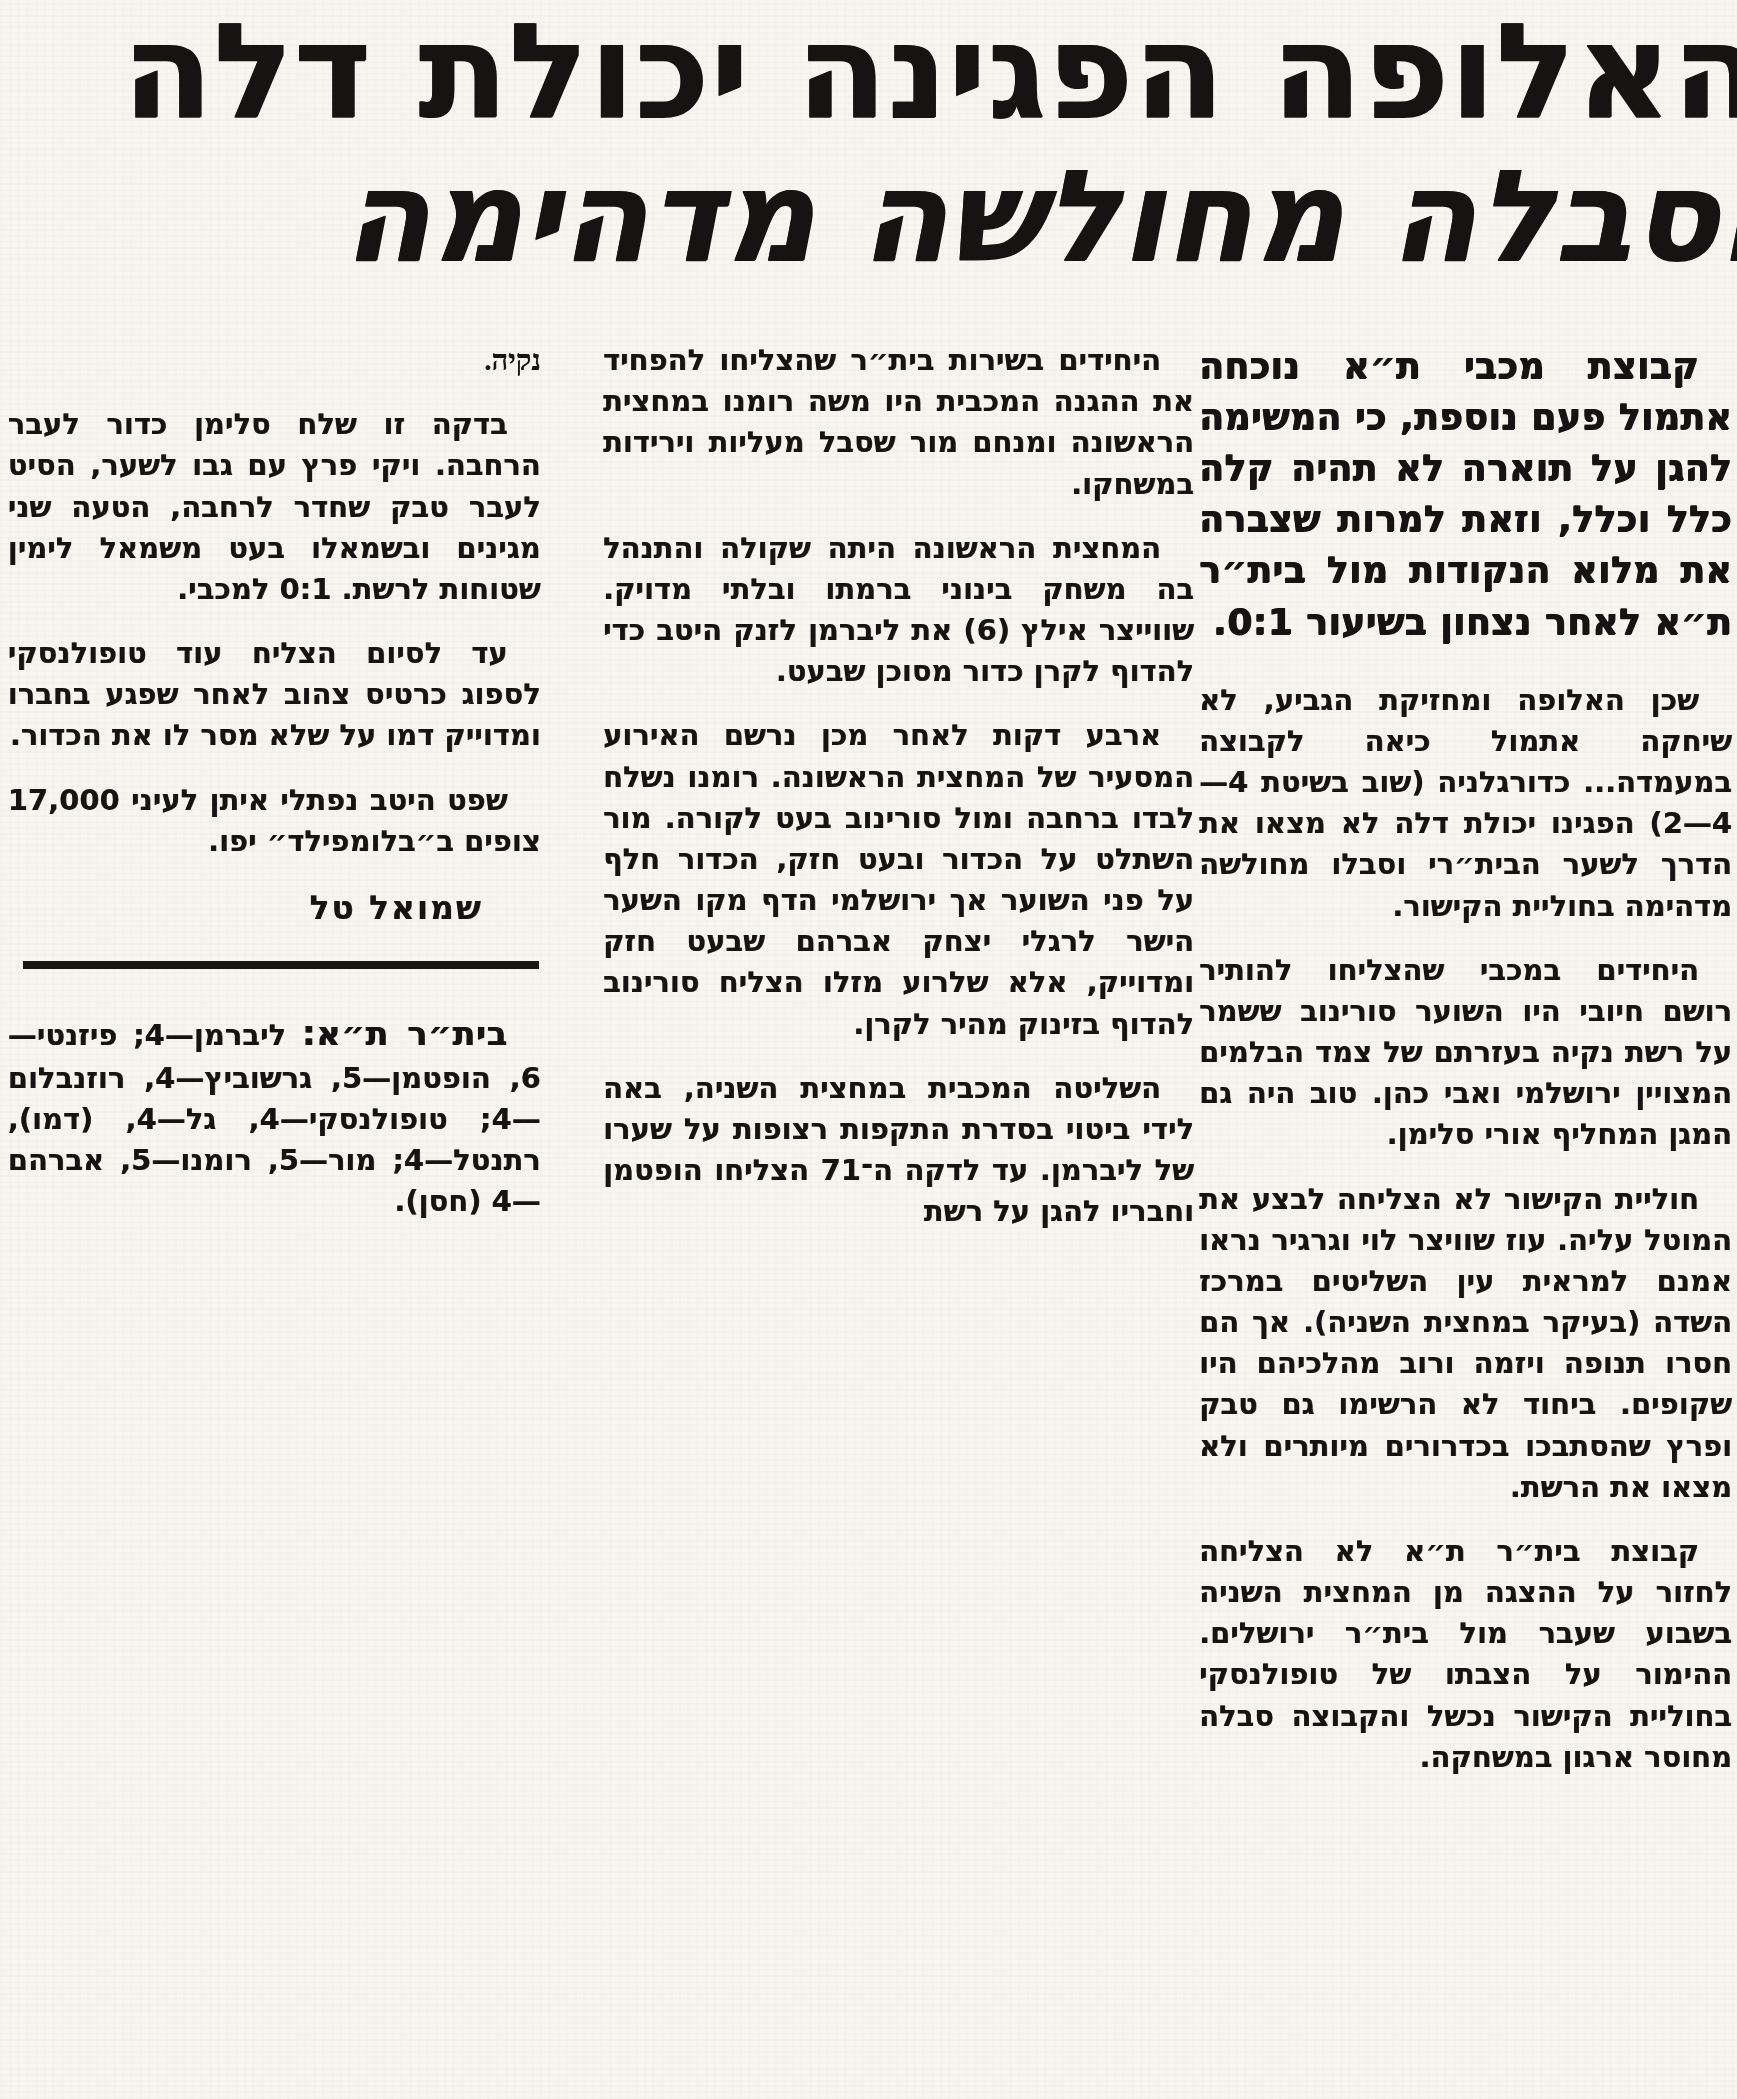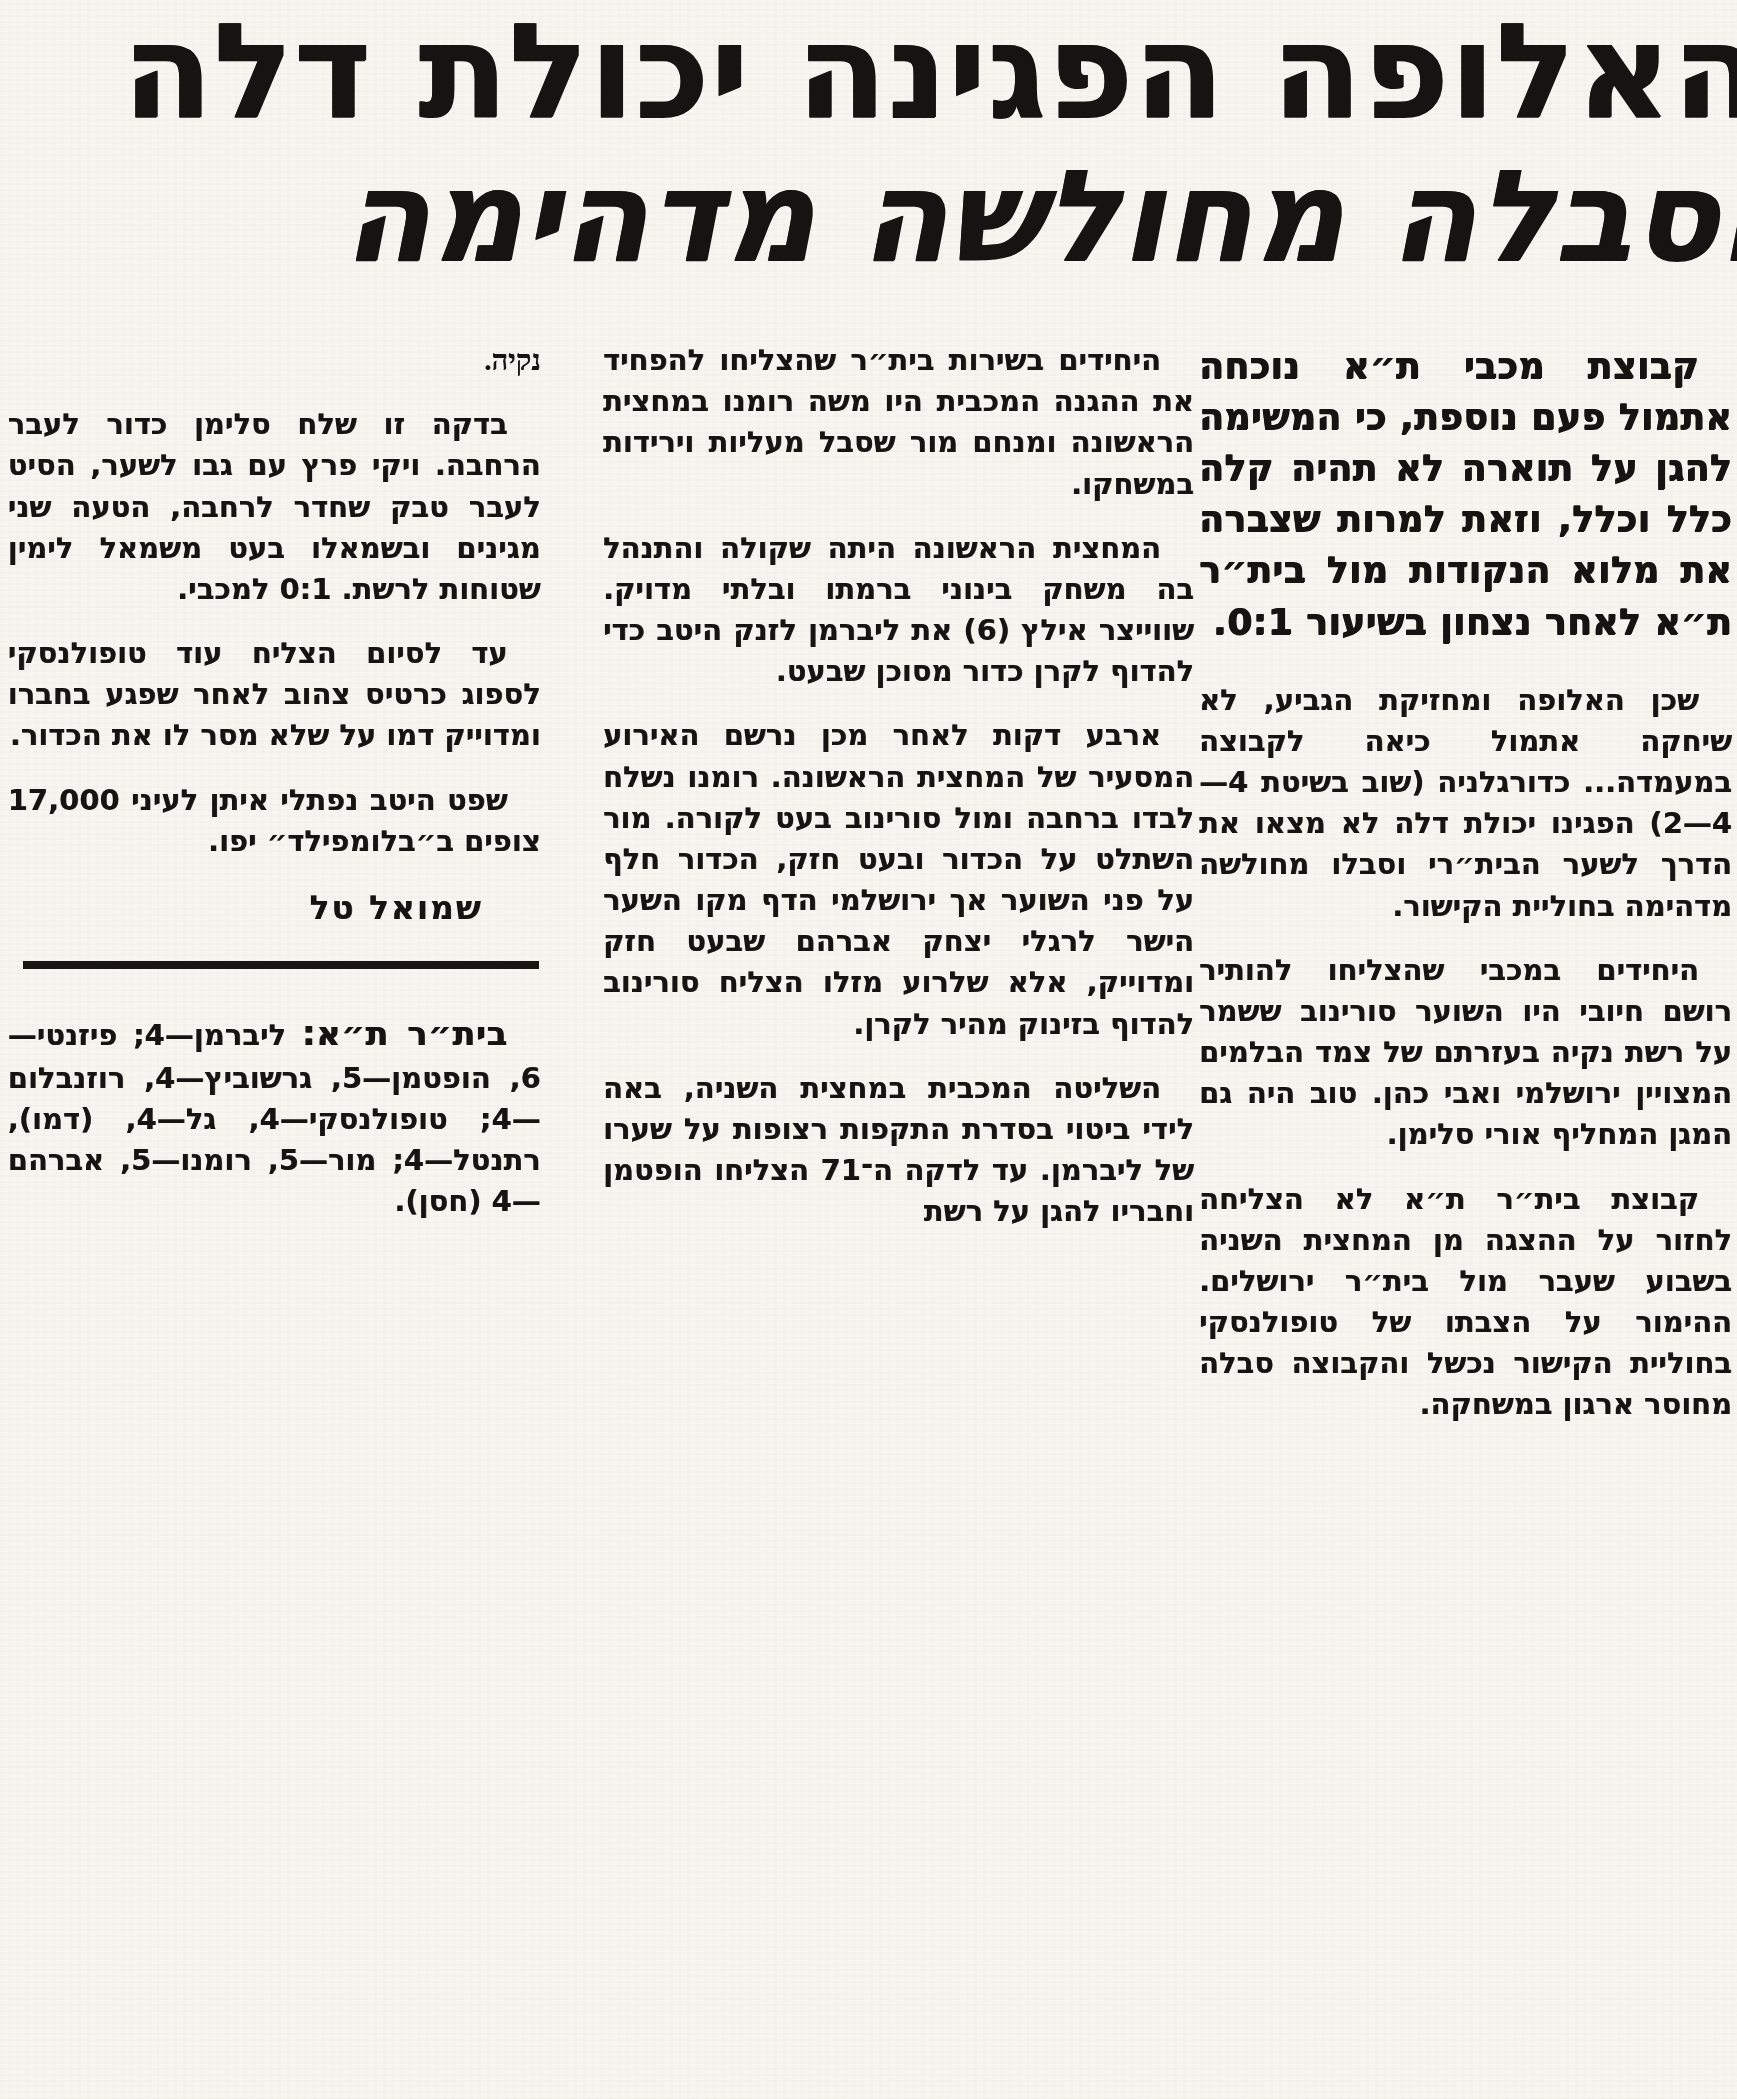--- a/index.html
+++ b/index.html
@@ -91,20 +91,21 @@
 
   <header class="headline">
     <div class="hl-line hl-line1">האלופה הפגינה יכולת דלה</div>
     <div class="hl-line hl-line2">וסבלה מחולשה מדהימה</div>
   </header>
 
   <section class="col col-right">
     <p class="lead">קבוצת מכבי ת״א נוכחה אתמול פעם נוספת, כי המשימה להגן על תוארה לא תהיה קלה כלל וכלל, וזאת למרות שצברה את מלוא הנקודות מול בית״ר ת״א לאחר נצחון בשיעור 0:1.</p>
     <p>שכן האלופה ומחזיקת הגביע, לא שיחקה אתמול כיאה לקבוצה במעמדה... כדורגלניה (שוב בשיטת 4—4—2) הפגינו יכולת דלה לא מצאו את הדרך לשער הבית״רי וסבלו מחולשה מדהימה בחוליית הקישור.</p>
     <p>היחידים במכבי שהצליחו להותיר רושם חיובי היו השוער סורינוב ששמר על רשת נקיה בעזרתם של צמד הבלמים המצויין ירושלמי ואבי כהן. טוב היה גם המגן המחליף אורי סלימן.</p>
+    <p>חוליית הקישור לא הצליחה לבצע את המוטל עליה. עוז שוויצר לוי וגרגיר נראו אמנם למראית עין השליטים במרכז השדה (בעיקר במחצית השניה). אך הם חסרו תנופה ויזמה ורוב מהלכיהם היו שקופים. ביחוד לא הרשימו גם טבק ופרץ שהסתבכו בכדרורים מיותרים ולא מצאו את הרשת.</p>
     <p>קבוצת בית״ר ת״א לא הצליחה לחזור על ההצגה מן המחצית השניה בשבוע שעבר מול בית״ר ירושלים. ההימור על הצבתו של טופולנסקי בחוליית הקישור נכשל והקבוצה סבלה מחוסר ארגון במשחקה.</p>
   </section>
 
   <section class="col col-mid">
     <p>היחידים בשירות בית״ר שהצליחו להפחיד את ההגנה המכבית היו משה רומנו במחצית הראשונה ומנחם מור שסבל מעליות וירידות במשחקו.</p>
     <p>המחצית הראשונה היתה שקולה והתנהל בה משחק בינוני ברמתו ובלתי מדויק. שווייצר אילץ (6) את ליברמן לזנק היטב כדי להדוף לקרן כדור מסוכן שבעט.</p>
     <p>ארבע דקות לאחר מכן נרשם האירוע המסעיר של המחצית הראשונה. רומנו נשלח לבדו ברחבה ומול סורינוב בעט לקורה. מור השתלט על הכדור ובעט חזק, הכדור חלף על פני השוער אך ירושלמי הדף מקו השער הישר לרגלי יצחק אברהם שבעט חזק ומדוייק, אלא שלרוע מזלו הצליח סורינוב להדוף בזינוק מהיר לקרן.</p>
     <p>השליטה המכבית במחצית השניה, באה לידי ביטוי בסדרת התקפות רצופות על שערו של ליברמן. עד לדקה ה־71 הצליחו הופטמן וחבריו להגן על רשת</p>
   </section>
 

